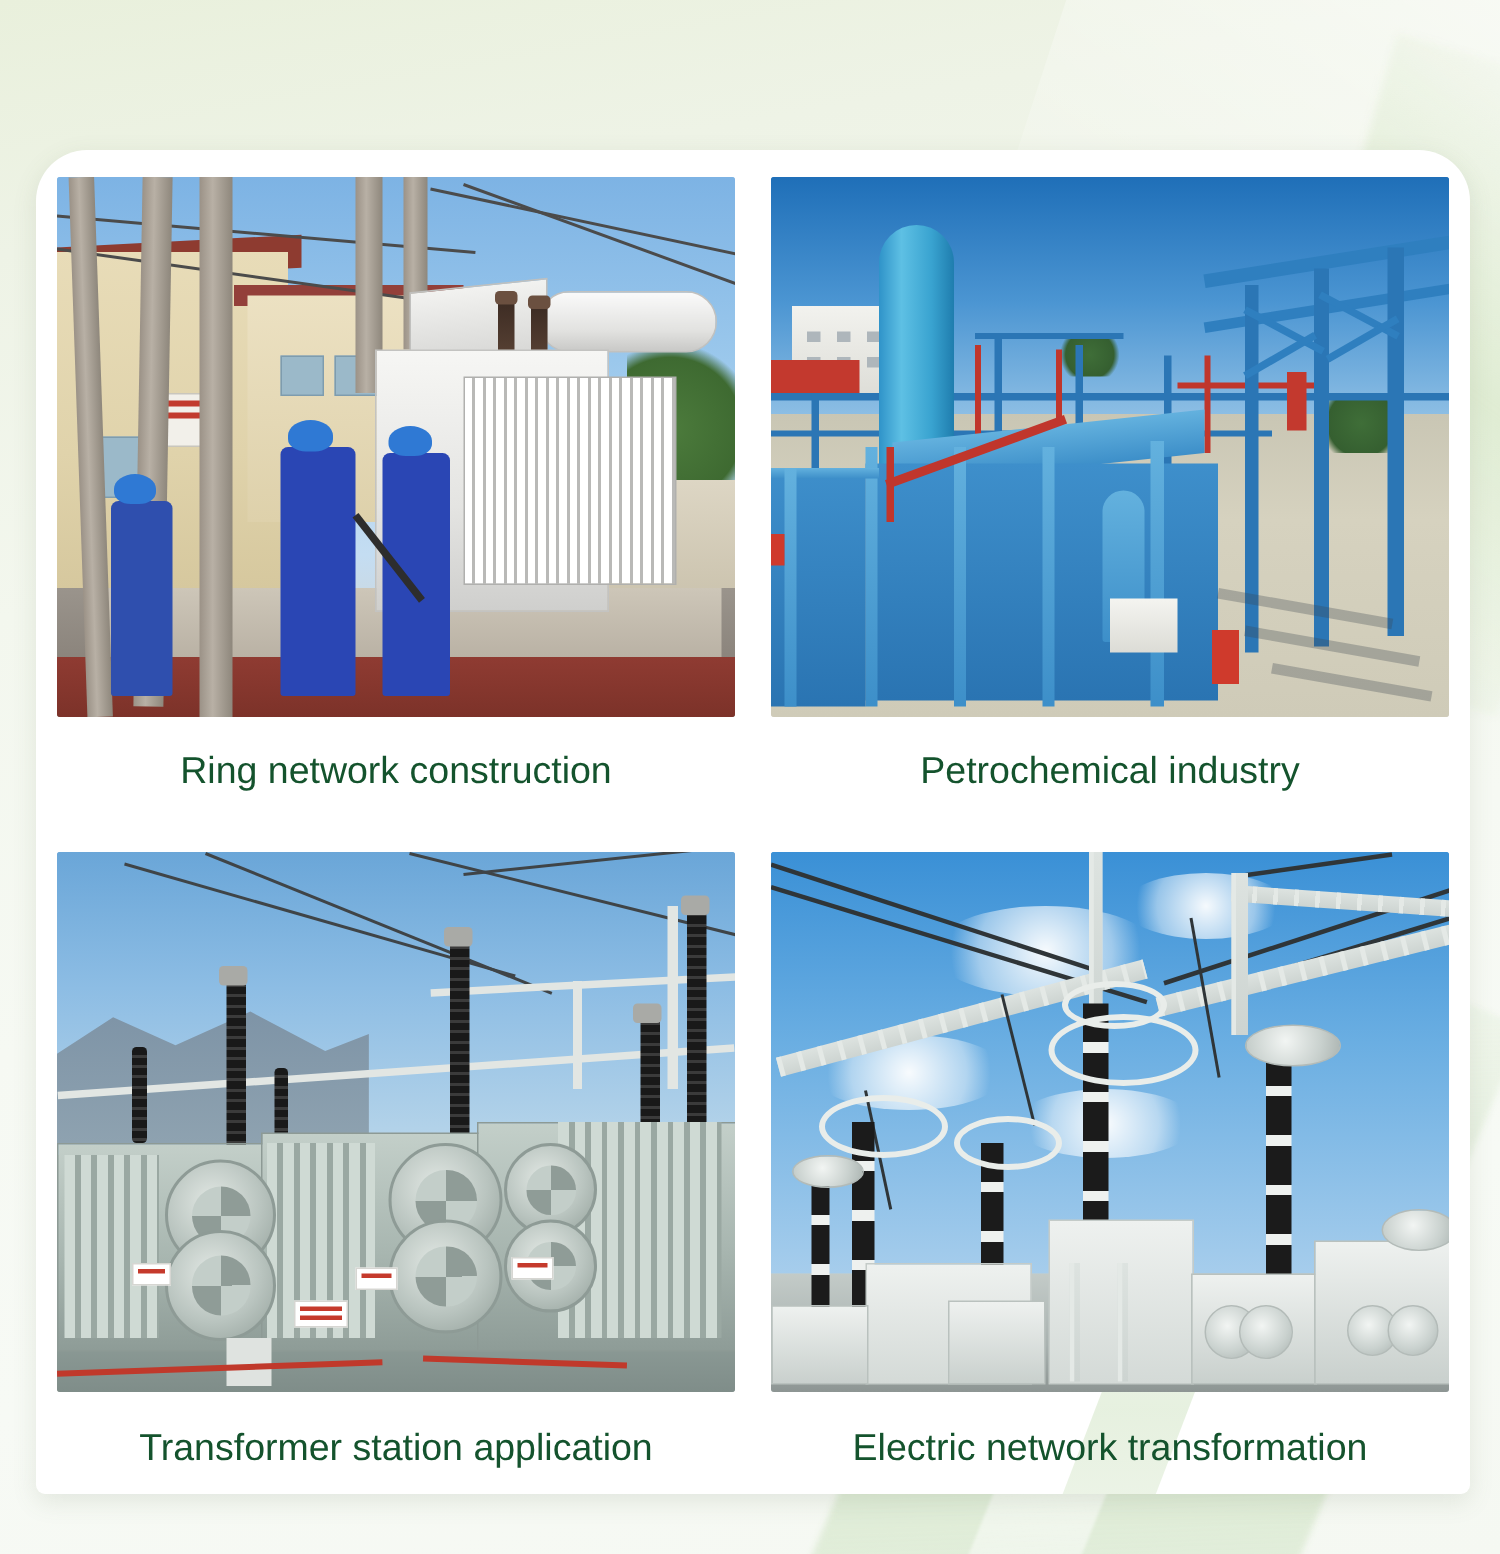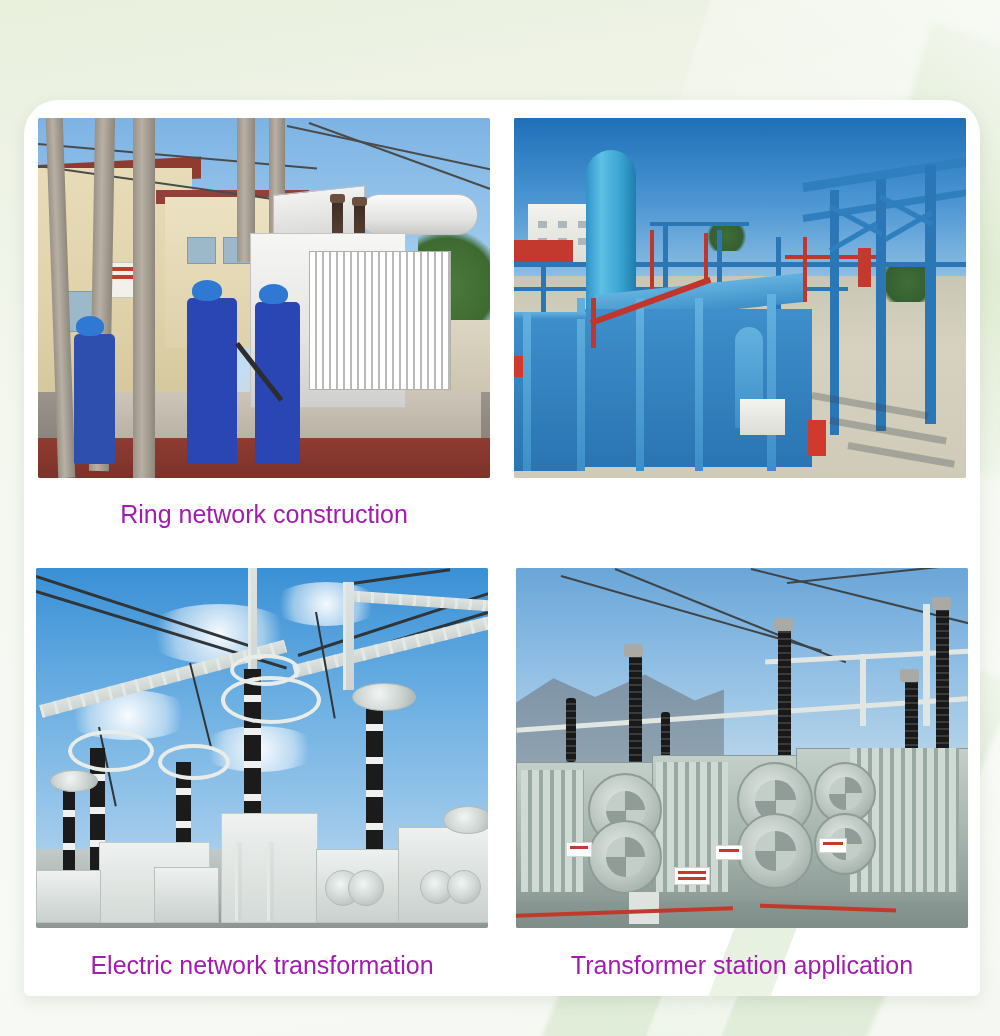--- a/index.html
+++ b/index.html
@@ -133,21 +133,21 @@
     position: relative;
     overflow: hidden;
     background: #b9d4ee;
   }
   .caption {
     height: 72px;
     line-height: 72px;
     text-align: center;
     font-family: "Liberation Sans", sans-serif;
     font-size: 25px;
-    color: #a21caf;
+    color: #14532d;
     white-space: nowrap;
   }
   .row.second .caption { height: 74px; line-height: 74px; }
 
   
   .p1 { background: linear-gradient(180deg,#8fc0e8 0%, #a9cfee 40%, #c4ddf2 70%, #d9d0c0 100%); }
   .p1 .sky { position:absolute; left:0; top:0; width:100%; height:62%;
              background: linear-gradient(180deg,#7db3e4 0%, #9bc8ec 55%, #bcdaf2 100%); }
   .p1 .ground { position:absolute; left:0; bottom:0; width:100%; height:24%;
                 background: linear-gradient(180deg,#9a948c 0%, #8b847c 55%, #7d766e 100%); }
@@ -393,24 +393,86 @@
             <div class="skidbox" style="left:0;top:54%;width:14%;height:44%;"></div>
             <div class="skidlt" style="left:0;top:54%;width:16%;height:7px;"></div>
             <div class="skidlt" style="left:2%;top:54%;width:8px;height:44%;"></div>
             <div class="sgn" style="left:65%;top:84%;width:4%;height:10%;"></div>
             <div class="sgn" style="left:0;top:66%;width:2%;height:6%;"></div>
 
             <div class="shadow" style="left:66%;top:76%;width:26%;height:7px;transform:rotate(10deg);"></div>
             <div class="shadow" style="left:70%;top:83%;width:26%;height:7px;transform:rotate(10deg);"></div>
             <div class="shadow" style="left:74%;top:90%;width:24%;height:7px;transform:rotate(10deg);"></div>
           </div>
+          <div class="caption">Petrochemical industry</div>
         </div>
       </div>
 
       <div class="row second">
+
+        <div class="cell left">
+          <div class="photo p3">
+            <div class="sky"></div>
+            <div class="mtn"></div>
+
+            <div class="wire" style="left:10%;top:2%;width:60%;height:2px;transform:rotate(16deg);"></div>
+            <div class="wire" style="left:22%;top:0;width:55%;height:2px;transform:rotate(22deg);"></div>
+            <div class="wire" style="left:52%;top:0;width:50%;height:2px;transform:rotate(14deg);"></div>
+            <div class="wire" style="left:60%;top:4%;width:44%;height:2px;transform:rotate(-6deg);"></div>
+            <div class="bar" style="left:0;top:40%;width:100%;height:5px;transform:rotate(-4deg);"></div>
+            <div class="bar" style="left:55%;top:24%;width:46%;height:5px;transform:rotate(-3deg);"></div>
+            <div class="bar" style="left:90%;top:10%;width:7px;height:34%;"></div>
+            <div class="bar" style="left:76%;top:24%;width:6px;height:20%;"></div>
+
+            <div class="bushing" style="left:25%;top:23%;height:32%;"></div>
+            <div class="bcap" style="left:24%;top:21%;"></div>
+            <div class="bushing" style="left:58%;top:16%;height:38%;"></div>
+            <div class="bcap" style="left:57%;top:14%;"></div>
+            <div class="bushing" style="left:86%;top:30%;height:25%;"></div>
+            <div class="bcap" style="left:85%;top:28%;"></div>
+            <div class="bushing" style="left:93%;top:10%;height:42%;"></div>
+            <div class="bcap" style="left:92%;top:8%;"></div>
+            <div class="bushing" style="left:11%;top:36%;height:18%;width:10px;"></div>
+            <div class="bushing" style="left:32%;top:40%;height:15%;width:9px;"></div>
+
+            <div class="body"></div>
+            <div class="tank" style="left:0;top:54%;width:33%;height:38%;"></div>
+            <div class="fin" style="left:1%;top:56%;width:14%;height:34%;"></div>
+            <div class="tank" style="left:30%;top:52%;width:34%;height:40%;"></div>
+            <div class="fin" style="left:31%;top:54%;width:16%;height:36%;"></div>
+            <div class="tank" style="left:62%;top:50%;width:38%;height:42%;"></div>
+            <div class="fin" style="left:74%;top:50%;width:24%;height:40%;"></div>
+
+            <div class="fan" style="left:16%;top:57%;width:70px;height:70px;"></div>
+            <div class="fan" style="left:16%;top:70%;width:70px;height:70px;"></div>
+            <div class="fan" style="left:49%;top:54%;width:72px;height:72px;"></div>
+            <div class="fan" style="left:49%;top:68%;width:72px;height:72px;"></div>
+            <div class="fan" style="left:66%;top:54%;width:58px;height:58px;"></div>
+            <div class="fan" style="left:66%;top:68%;width:58px;height:58px;"></div>
+
+            <div class="label" style="left:11%;top:76%;width:24px;height:13px;">
+                <i></i>
+              </div>
+            <div class="label" style="left:44%;top:77%;width:26px;height:13px;">
+                <i></i>
+              </div>
+            <div class="label" style="left:67%;top:75%;width:26px;height:13px;">
+                <i></i>
+              </div>
+            <div class="label" style="left:35%;top:83%;width:34px;height:16px;">
+                <i></i>
+                <i></i>
+              </div>
+
+            <div class="ladder" style="left:25%;top:90%;width:30px;height:9%;"></div>
+            <div class="redline" style="left:0;bottom:4%;width:48%;transform:rotate(-2deg);"></div>
+            <div class="redline" style="left:54%;bottom:5%;width:30%;transform:rotate(2deg);"></div>
+          </div>
+          <div class="caption">Transformer station application</div>
+        </div>
 
         <div class="cell right">
           <div class="photo p4">
             <div class="sky"></div>
             <div class="cloud" style="left:24%;top:10%;width:150px;height:60px;"></div>
             <div class="cloud" style="left:6%;top:34%;width:130px;height:50px;"></div>
             <div class="cloud" style="left:52%;top:4%;width:110px;height:44px;"></div>
             <div class="cloud" style="left:36%;top:44%;width:120px;height:46px;"></div>
             <div class="ground"></div>
 
@@ -450,78 +512,17 @@
             <div class="disc" style="left:90%;top:66%;width:48px;height:26px;"></div>
             <div class="disc" style="left:64%;top:84%;width:34px;height:34px;"></div>
             <div class="disc" style="left:69%;top:84%;width:34px;height:34px;"></div>
             <div class="disc" style="left:85%;top:84%;width:32px;height:32px;"></div>
             <div class="disc" style="left:91%;top:84%;width:32px;height:32px;"></div>
             <div class="lattice" style="left:44%;top:76%;width:7px;height:22%;"></div>
             <div class="lattice" style="left:51%;top:76%;width:7px;height:22%;"></div>
           </div>
           <div class="caption">Electric network transformation</div>
         </div>
-
-        <div class="cell left">
-          <div class="photo p3">
-            <div class="sky"></div>
-            <div class="mtn"></div>
-
-            <div class="wire" style="left:10%;top:2%;width:60%;height:2px;transform:rotate(16deg);"></div>
-            <div class="wire" style="left:22%;top:0;width:55%;height:2px;transform:rotate(22deg);"></div>
-            <div class="wire" style="left:52%;top:0;width:50%;height:2px;transform:rotate(14deg);"></div>
-            <div class="wire" style="left:60%;top:4%;width:44%;height:2px;transform:rotate(-6deg);"></div>
-            <div class="bar" style="left:0;top:40%;width:100%;height:5px;transform:rotate(-4deg);"></div>
-            <div class="bar" style="left:55%;top:24%;width:46%;height:5px;transform:rotate(-3deg);"></div>
-            <div class="bar" style="left:90%;top:10%;width:7px;height:34%;"></div>
-            <div class="bar" style="left:76%;top:24%;width:6px;height:20%;"></div>
-
-            <div class="bushing" style="left:25%;top:23%;height:32%;"></div>
-            <div class="bcap" style="left:24%;top:21%;"></div>
-            <div class="bushing" style="left:58%;top:16%;height:38%;"></div>
-            <div class="bcap" style="left:57%;top:14%;"></div>
-            <div class="bushing" style="left:86%;top:30%;height:25%;"></div>
-            <div class="bcap" style="left:85%;top:28%;"></div>
-            <div class="bushing" style="left:93%;top:10%;height:42%;"></div>
-            <div class="bcap" style="left:92%;top:8%;"></div>
-            <div class="bushing" style="left:11%;top:36%;height:18%;width:10px;"></div>
-            <div class="bushing" style="left:32%;top:40%;height:15%;width:9px;"></div>
-
-            <div class="body"></div>
-            <div class="tank" style="left:0;top:54%;width:33%;height:38%;"></div>
-            <div class="fin" style="left:1%;top:56%;width:14%;height:34%;"></div>
-            <div class="tank" style="left:30%;top:52%;width:34%;height:40%;"></div>
-            <div class="fin" style="left:31%;top:54%;width:16%;height:36%;"></div>
-            <div class="tank" style="left:62%;top:50%;width:38%;height:42%;"></div>
-            <div class="fin" style="left:74%;top:50%;width:24%;height:40%;"></div>
-
-            <div class="fan" style="left:16%;top:57%;width:70px;height:70px;"></div>
-            <div class="fan" style="left:16%;top:70%;width:70px;height:70px;"></div>
-            <div class="fan" style="left:49%;top:54%;width:72px;height:72px;"></div>
-            <div class="fan" style="left:49%;top:68%;width:72px;height:72px;"></div>
-            <div class="fan" style="left:66%;top:54%;width:58px;height:58px;"></div>
-            <div class="fan" style="left:66%;top:68%;width:58px;height:58px;"></div>
-
-            <div class="label" style="left:11%;top:76%;width:24px;height:13px;">
-                <i></i>
-              </div>
-            <div class="label" style="left:44%;top:77%;width:26px;height:13px;">
-                <i></i>
-              </div>
-            <div class="label" style="left:67%;top:75%;width:26px;height:13px;">
-                <i></i>
-              </div>
-            <div class="label" style="left:35%;top:83%;width:34px;height:16px;">
-                <i></i>
-                <i></i>
-              </div>
-
-            <div class="ladder" style="left:25%;top:90%;width:30px;height:9%;"></div>
-            <div class="redline" style="left:0;bottom:4%;width:48%;transform:rotate(-2deg);"></div>
-            <div class="redline" style="left:54%;bottom:5%;width:30%;transform:rotate(2deg);"></div>
-          </div>
-          <div class="caption">Transformer station application</div>
-        </div>
       </div>
 
     </div>
   </div>
 </div>
 
 </body></html>

